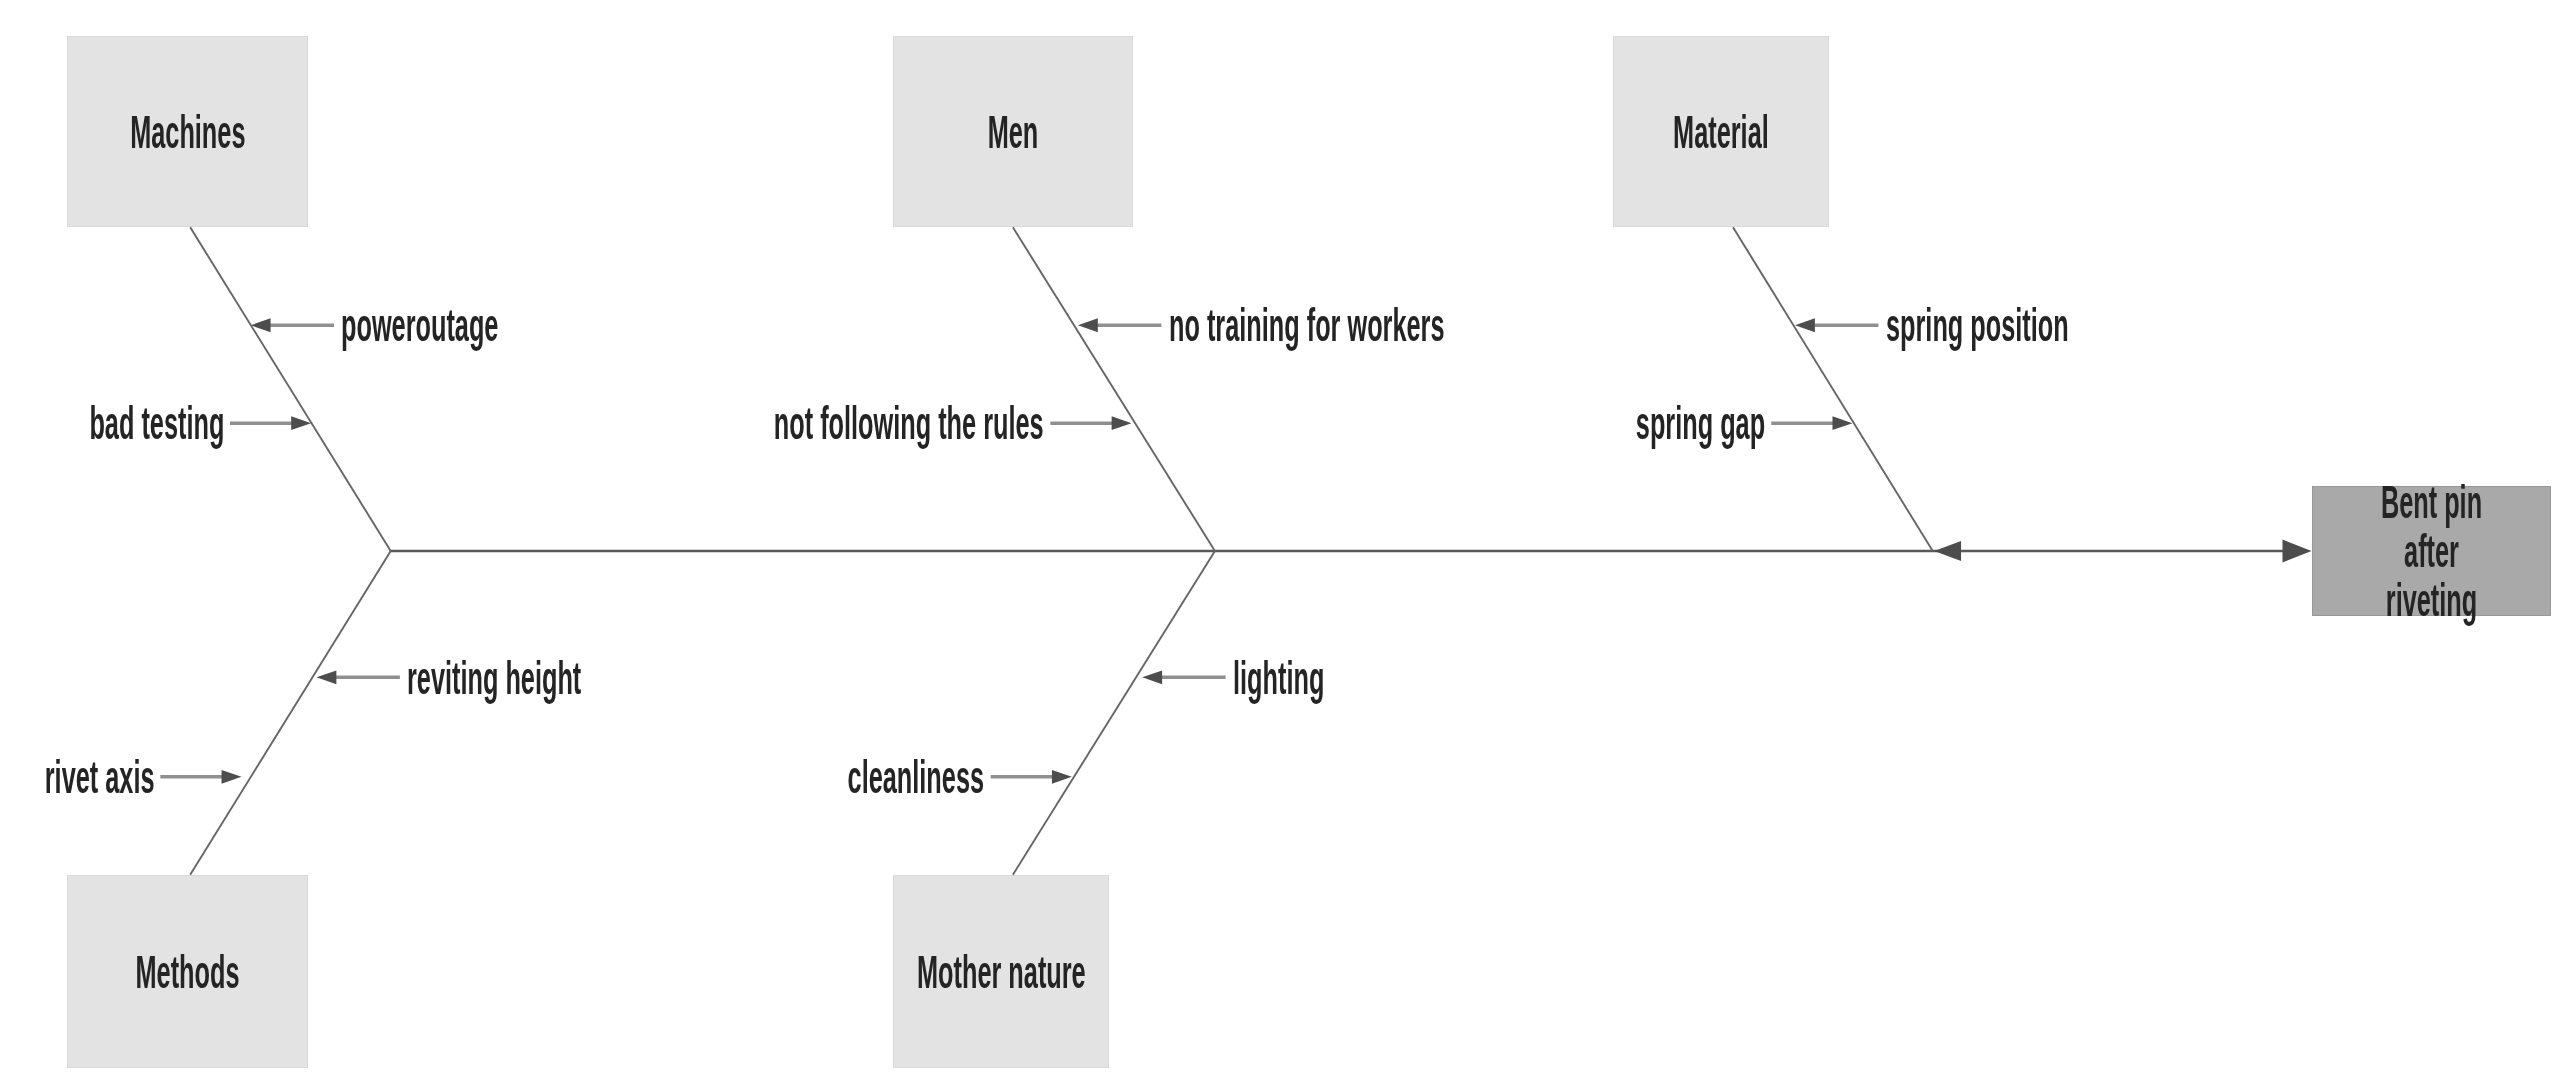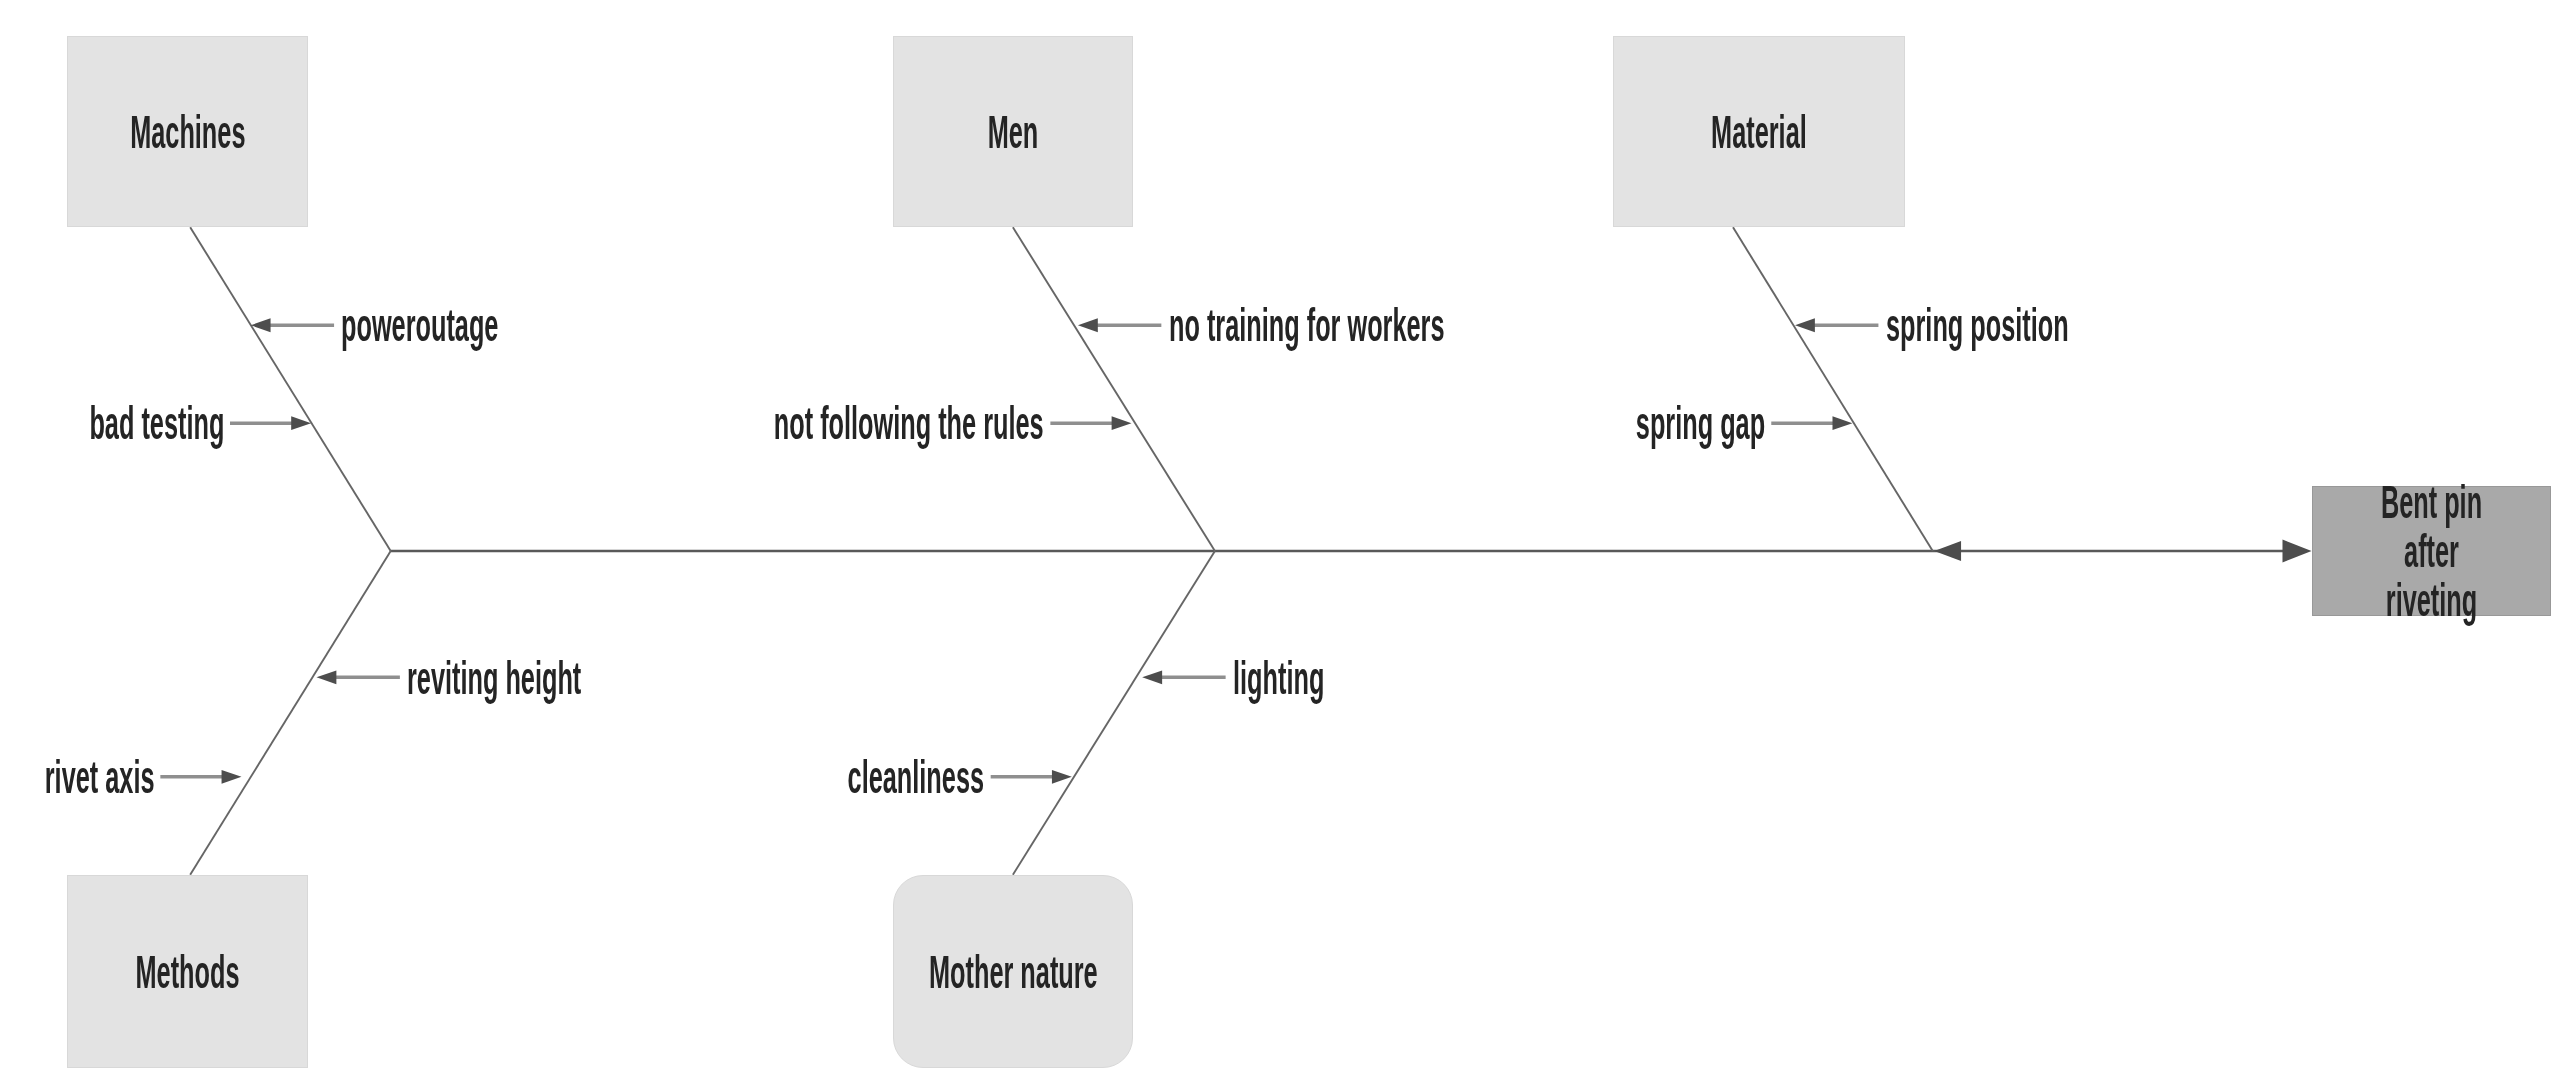--- a/index.html
+++ b/index.html
@@ -75,27 +75,27 @@
     <line class="shaft" x1="1294" y1="1015" x2="1375" y2="1015"></line>
     <polygon class="head" points="1400,1015 1374,1006 1374,1024"></polygon>
   </svg>
 
   <div class="cat-box" style="left:67px; top:36px; width:241px; height:191px;">
     <span class="tx">Machines</span>
   </div>
   <div class="cat-box" style="left:893px; top:36px; width:240px; height:191px;">
     <span class="tx">Men</span>
   </div>
-  <div class="cat-box" style="left:1613px; top:36px; width:292px; height:191px;">
+  <div class="cat-box" style="left:1613px; top:36px; width:216px; height:191px;">
     <span class="tx">Material</span>
   </div>
   <div class="cat-box" style="left:67px; top:875px; width:241px; height:193px;">
     <span class="tx">Methods</span>
   </div>
-  <div class="cat-box" style="left:893px; top:875px; width:240px; height:193px;border-radius:30px;">
+  <div class="cat-box" style="left:893px; top:875px; width:216px; height:193px;">
     <span class="tx">Mother nature</span>
   </div>
 
   <div class="effect-box">
     <span class="tx">Bent pin after riveting</span>
   </div>
 
   <div class="cause-label anchor-left" style="left:341px; top:302px;text-decoration:underline;">
     <span class="tx">poweroutage</span>
   </div>

